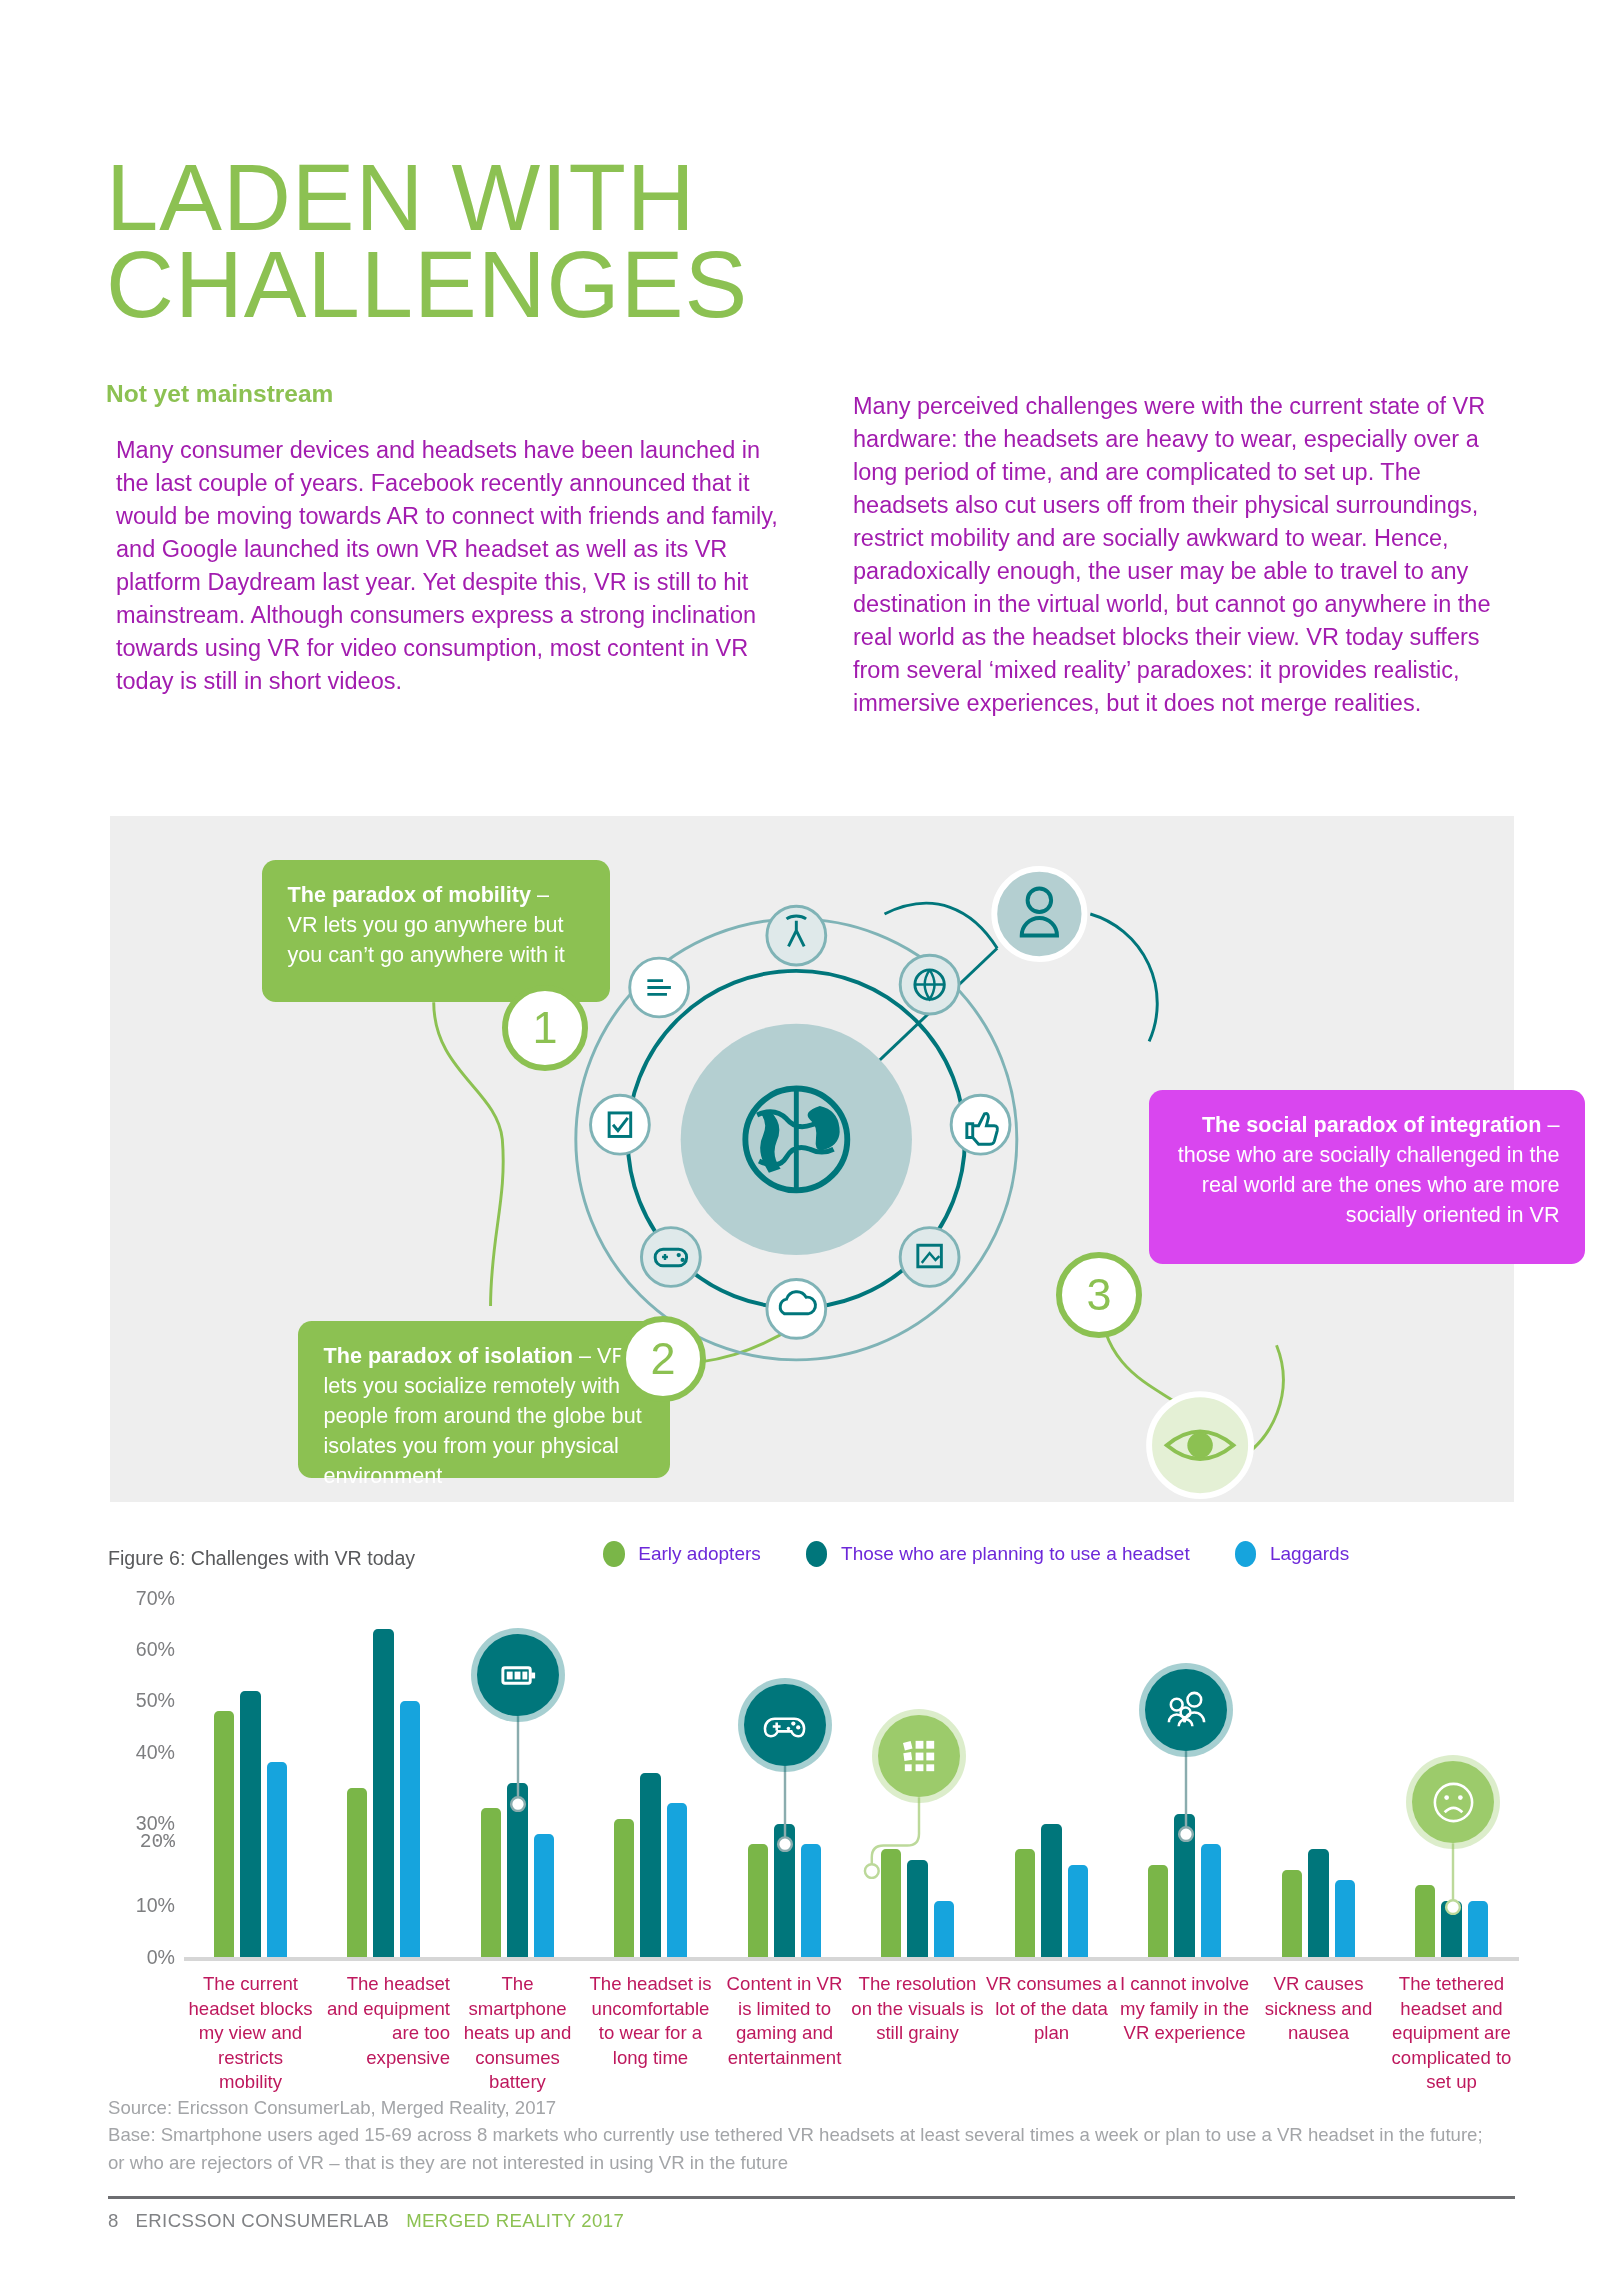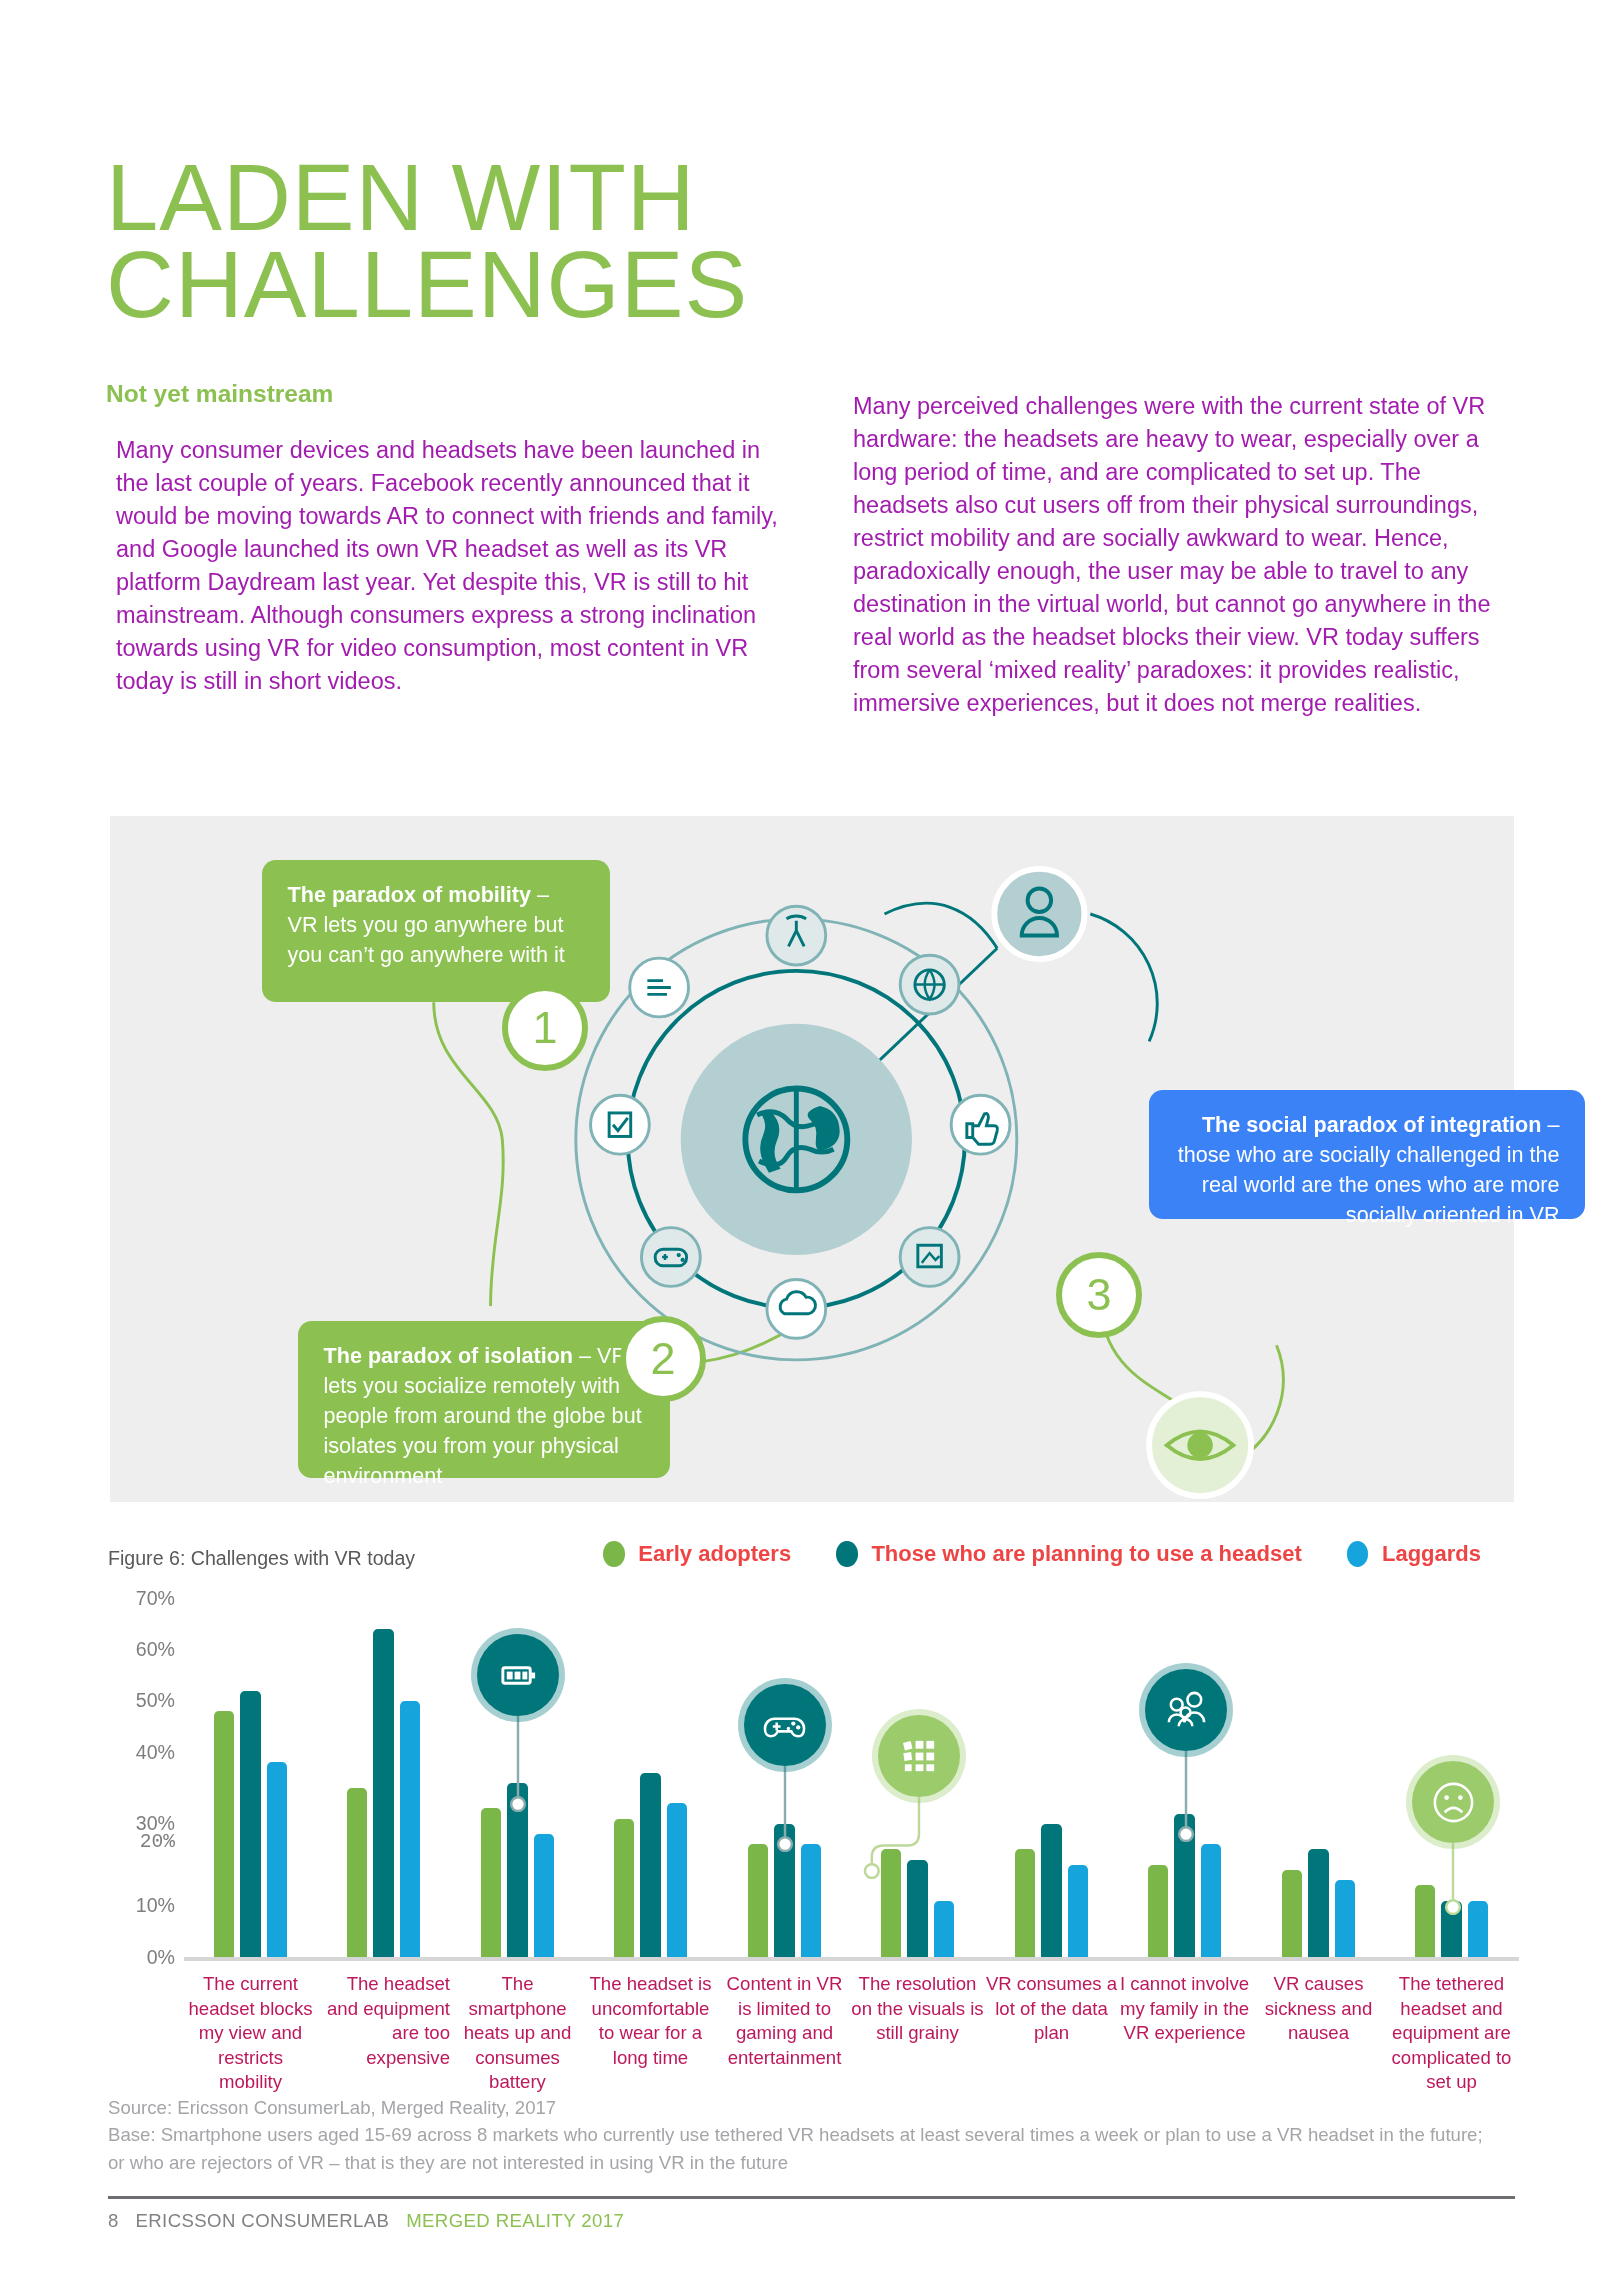--- a/index.html
+++ b/index.html
@@ -53,22 +53,22 @@
     border-radius:13.7px;
     background:#8cc152;
     color:#ffffff;
     font-size:21.6px;line-height:30px;
     padding:19.6px 25.5px;
     box-sizing:border-box;
   }
   .callout b{font-weight:bold;}
   #callout-1{left:152px;top:44px;width:348px;height:142px;}
   #callout-2{left:188px;top:505px;width:372px;height:157px;}
-  #callout-3{left:1039px;top:274px;width:436px;height:129px;text-align:right;
-             background:#3b82f6;}
+  #callout-3{left:1039px;top:274px;width:436px;height:174px;text-align:right;
+             background:#d946ef;}
 
   .numcircle{
     position:absolute;
     width:86px;height:86px;border-radius:50%;
     background:#ffffff;border:6.9px solid #8cc152;
     color:#8cc152;font-size:45px;font-weight:500;
     display:flex;align-items:center;justify-content:center;
     box-sizing:border-box;
   }
   #num-1{left:392px;top:169px;}
@@ -76,21 +76,21 @@
   #num-3{left:946px;top:436px;}
 
   
   .fig-title{
     position:absolute;left:108px;top:1547px;
     font-size:19.6px;color:#58595b;
   }
   .legend{position:absolute;top:1541px;left:603px;display:flex;align-items:center;gap:0;}
   .legend-item{display:flex;align-items:center;margin-right:45px;}
   .legend-dot{width:21.6px;height:25.5px;border-radius:50%;margin-right:13.7px;}
-  .legend-label{font-size:22px;color:#ef4444;white-space:nowrap;font-weight:bold;}
+  .legend-label{font-size:19px;color:#6d28d9;white-space:nowrap;}
 
   
   .chart{position:absolute;left:108px;top:1598px;width:1411px;height:392px;}
   .ylabels{position:absolute;left:0;top:0;width:67px;height:363px;}
   .ylab{
     position:absolute;right:0;
     font-size:19.6px;color:#7d7e80;
     transform:translateY(-50%);
     white-space:nowrap;
   }

